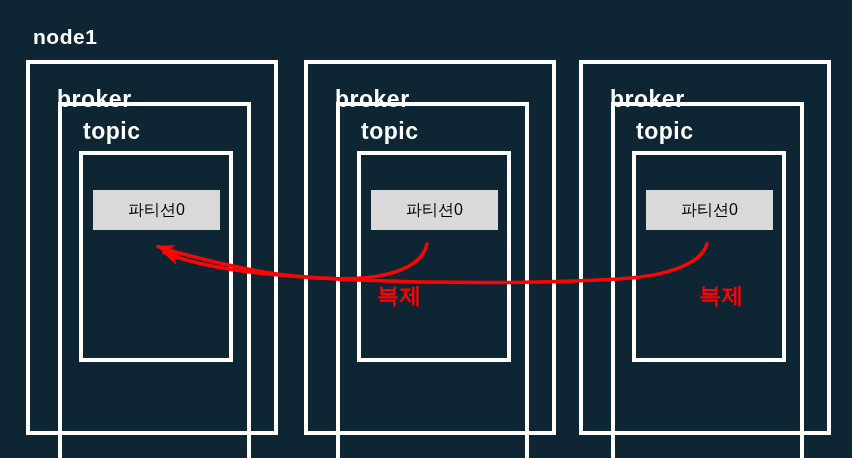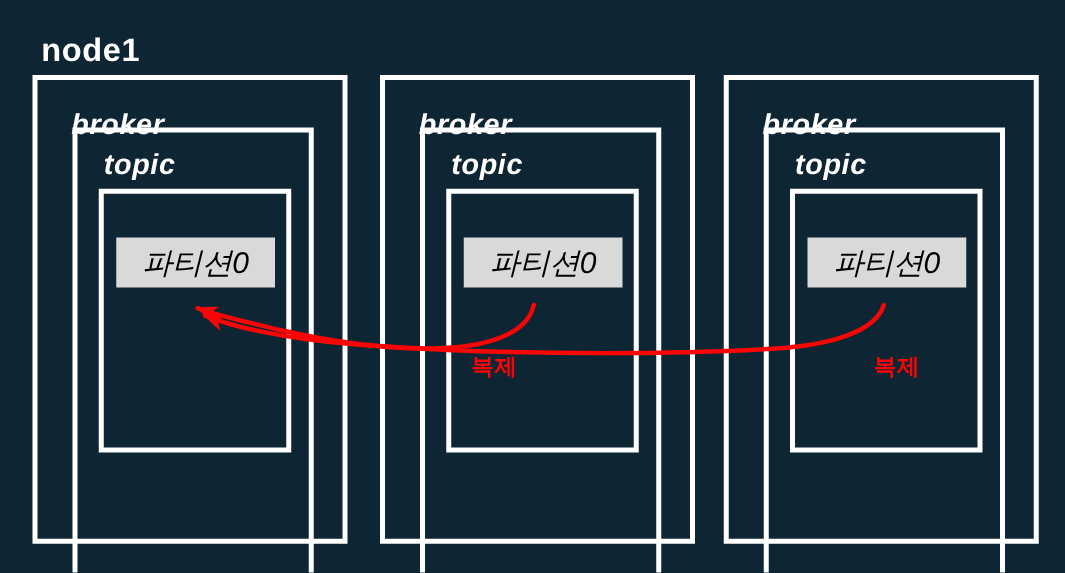--- a/index.html
+++ b/index.html
@@ -15,26 +15,26 @@
     width:852px;height:458px;
     background:var(--bg);
     font-family:"Liberation Sans", sans-serif;
     overflow:hidden;
     position:relative;
   }
   #canvas{position:absolute;left:0;top:0;width:852px;height:458px;}
   .node{position:absolute;top:0;width:252px;height:458px;}
   .node-label{
     position:absolute;left:7px;top:25px;
-    color:var(--label-text);font-size:26px;font-weight:600;letter-spacing:.5px;
+    color:var(--label-text);font-size:21px;font-weight:600;letter-spacing:.5px;
     white-space:nowrap;
   }
   .node-box{
     position:absolute;left:0;top:60px;width:252px;height:375px;
-    border:4px solid var(--border);box-sizing:border-box;font-style:italic;
+    border:4px solid var(--border);box-sizing:border-box;
   }
   .broker-label{
     position:absolute;left:27px;top:22px;
     color:var(--label-text);font-size:23px;font-weight:600;letter-spacing:.5px;
     white-space:nowrap;
   }
   .broker-box{
     position:absolute;left:28px;top:38px;width:193px;height:379px;
     border:4px solid var(--border);box-sizing:border-box;padding-left:32px;
   }
@@ -43,35 +43,35 @@
     color:var(--label-text);font-size:23px;font-weight:600;letter-spacing:.5px;
     white-space:nowrap;
   }
   .topic-box{
     position:absolute;left:17px;top:45px;width:154px;height:211px;
     border:4px solid var(--border);box-sizing:border-box;
   }
   .partition{
     position:absolute;left:10px;top:35px;width:127px;height:40px;
     background:var(--partition-bg);
-    color:var(--partition-text);font-size:24px;font-weight:500;
+    color:var(--partition-text);font-size:16px;font-weight:500;
     display:flex;align-items:center;justify-content:center;
     white-space:nowrap;
   }
   #arrow-layer{
     position:absolute;left:0;top:0;width:852px;height:458px;
     pointer-events:none;
   }
   .arrow-path{
     fill:none;stroke:var(--arrow);stroke-width:3.5px;stroke-linecap:round;
   }
   .arrowhead-shape{fill:var(--arrow);}
   .arrow-label{
     position:absolute;
-    color:var(--arrow);font-size:18px;font-weight:700;letter-spacing:.5px;
+    color:var(--arrow);font-size:22px;font-weight:700;letter-spacing:.5px;
     white-space:nowrap;
   }
 </style>
 </head>
 <body>
 
 <div id="canvas">
 
     <div class="node" style="left: 26px;">
       <div class="node-label">node1</div>

